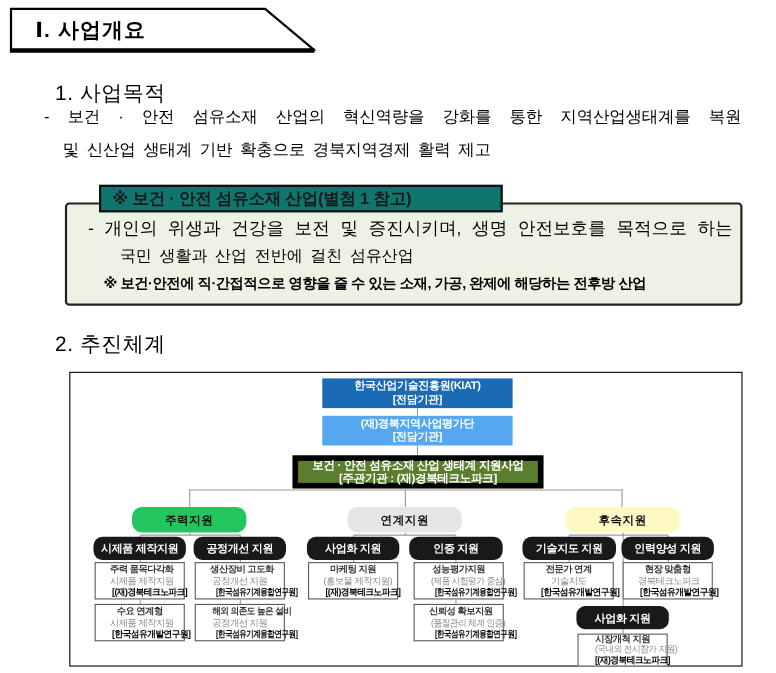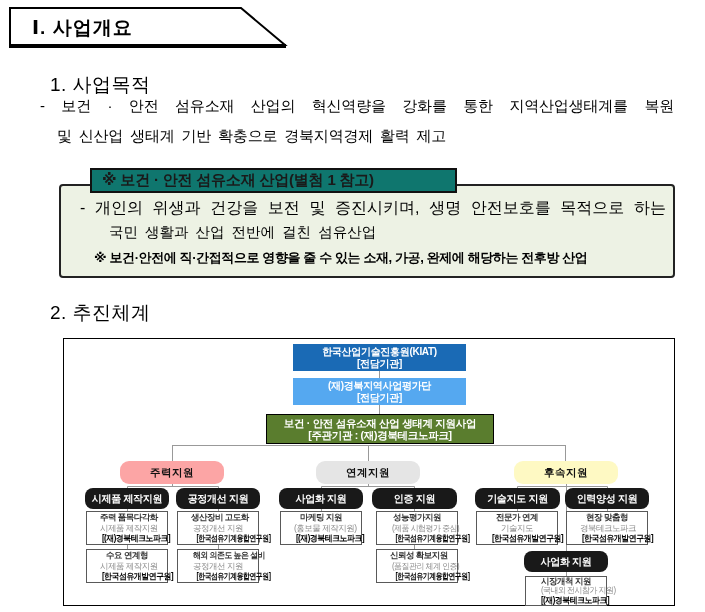--- a/index.html
+++ b/index.html
@@ -47,23 +47,23 @@
   
   .chart {
     position:absolute; left:63px; top:338px; width:612px; height:268px;
     border:1px solid #000; background:#fff;
   }
   .chart svg.wires { position:absolute; left:0; top:0; z-index:0; }
   .node { position:absolute; z-index:1; display:flex; flex-direction:column; align-items:center; justify-content:center; text-align:center; }
   .lvl { color:#fff; font-weight:bold; font-size:10px; line-height:12px; letter-spacing:-0.3px; }
   .lvl1 { left:229px; top:5px;  width:173px; height:27px; background:#1a6ab5; }
   .lvl2 { left:229px; top:39px; width:173px; height:27px; background:#55a8f0; }
-  .lvl3 { left:202px; top:75px; width:228px; height:30px; background:#5a7d2e; border:1px solid #000000; font-size:10.5px; }
+  .lvl3 { left:202px; top:75px; width:228px; height:30px; background:#5a7d2e; border:5px solid #000000; font-size:10.5px; }
   .cat  { height:23px; width:104px; top:122px; border-radius:9px; font-weight:bold; font-size:10.5px; letter-spacing:0.5px; color:#111; }
-  .cat1 { left:56px;  background:#fca5a5; }
+  .cat1 { left:56px;  background:#22c55e; }
   .cat2 { left:252px; background:#e5e5e5; }
   .cat3 { left:450px; background:#fef9c3; }
   .hd   { height:21px; top:149px; background:#191919; border-radius:8px; color:#fff; font-weight:bold; font-size:10px; letter-spacing:-0.3px; }
   .hd1 { left:21px;  width:84px; }
   .hd2 { left:112px; width:84px; }
   .hd3 { left:215px; width:84px; }
   .hd4 { left:308px; width:85px; }
   .hd5 { left:411px; width:85px; }
   .hd6 { left:501px; width:84px; }
   .hd7 { left:460px; width:84px; top:212px; }

